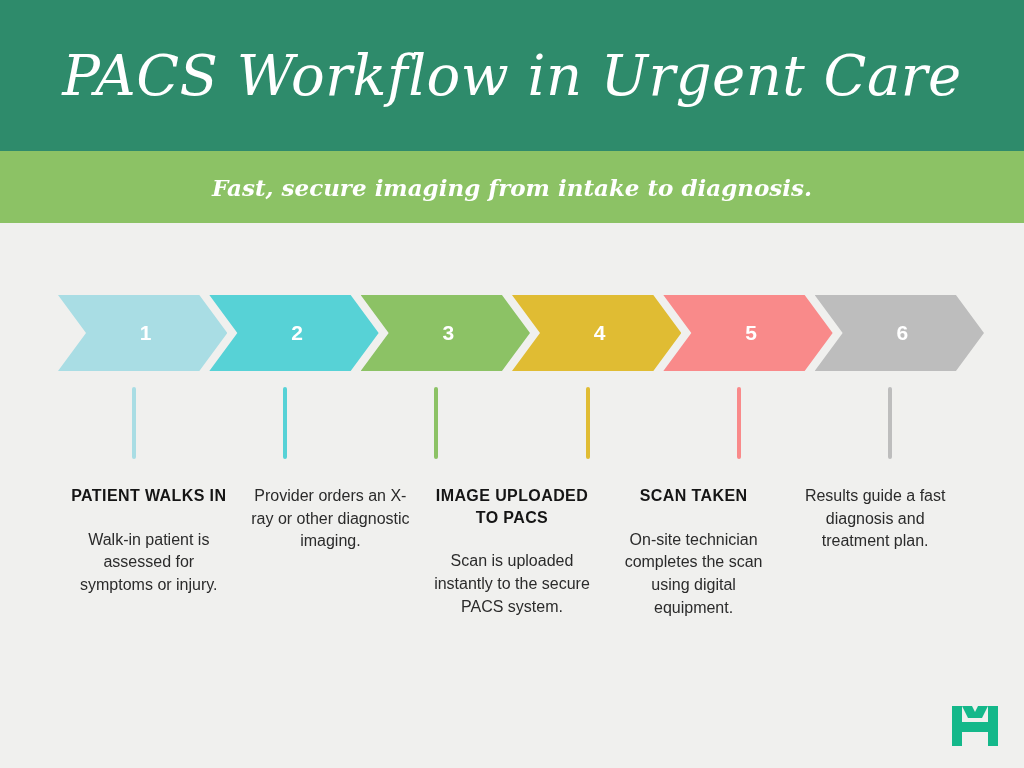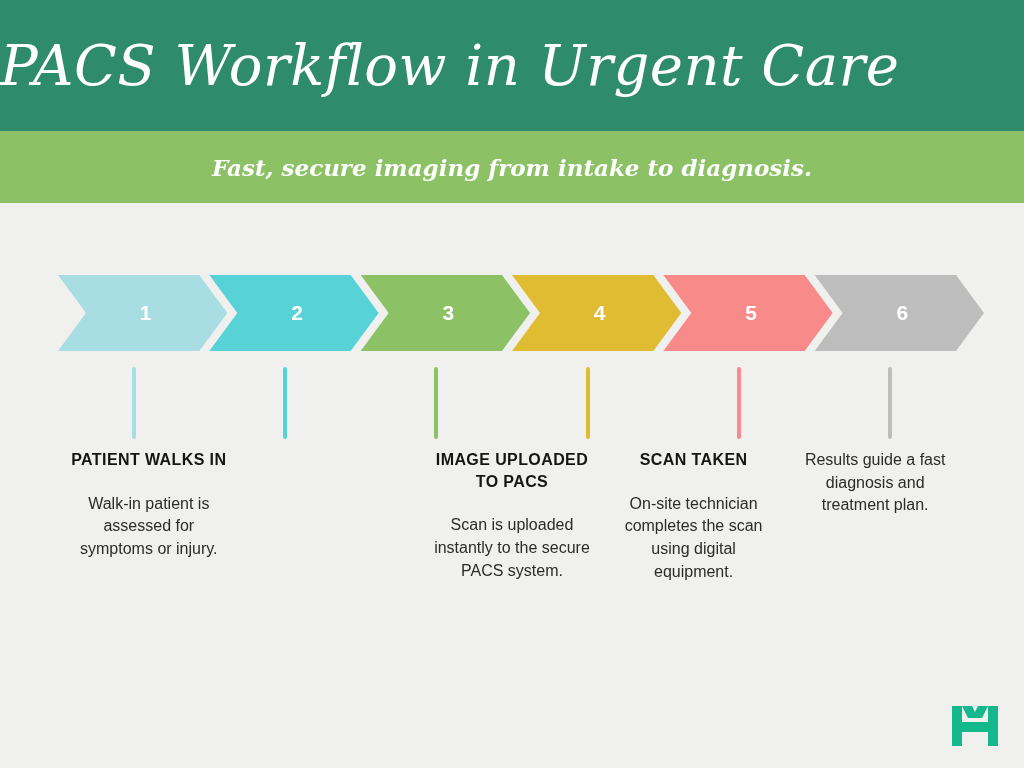--- a/index.html
+++ b/index.html
@@ -9,23 +9,24 @@
   body {
     width: 1024px;
     height: 768px;
     background: #f0f0ee;
     font-family: "Liberation Sans", sans-serif;
     overflow: hidden;
     position: relative;
   }
   .header-band {
     background: #2e8b6b;
-    height: 131px;
+    height: 151px;
     display: flex;
     align-items: center;
+    justify-content: center;
   }
   .header-title {
     font-family: "DejaVu Serif", serif;
     font-style: italic;
     font-size: 56px;
     color: #ffffff;
     letter-spacing: 0.5px;
     text-align: center;
     line-height: 1;
   }
@@ -89,21 +90,21 @@
   }
   .connector-line {
     width: 4px;
     height: 72px;
     border-radius: 2px;
   }
   .labels-row {
     display: flex;
     padding-left: 58px;
     padding-right: 58px;
-    margin-top: 4px;
+    margin-top: 20px;
   }
   .label-cell {
     flex: 1 1 0;
     text-align: center;
     padding: 0 10px;
     box-sizing: border-box;
   }
   .step-title {
     font-size: 16px;
     font-weight: bold;
@@ -180,20 +181,21 @@
         <div class="connector-line" style="background: rgb(189, 189, 189);"></div>
       </div>
   </div>
 
   <div class="labels-row">
     <div class="label-cell">
       <div class="step-title">PATIENT WALKS IN</div>
       <div class="step-desc">Walk-in patient is assessed for symptoms or injury.</div>
     </div>
     <div class="label-cell">
+      <div class="step-desc">Provider orders an X-ray or other diagnostic imaging.</div>
     </div>
     <div class="label-cell">
       <div class="step-title">IMAGE UPLOADED TO PACS</div>
       <div class="step-desc">Scan is uploaded instantly to the secure PACS system.</div>
     </div>
     <div class="label-cell">
       <div class="step-title">SCAN TAKEN</div>
       <div class="step-desc">On-site technician completes the scan using digital equipment.</div>
     </div>
     <div class="label-cell">

